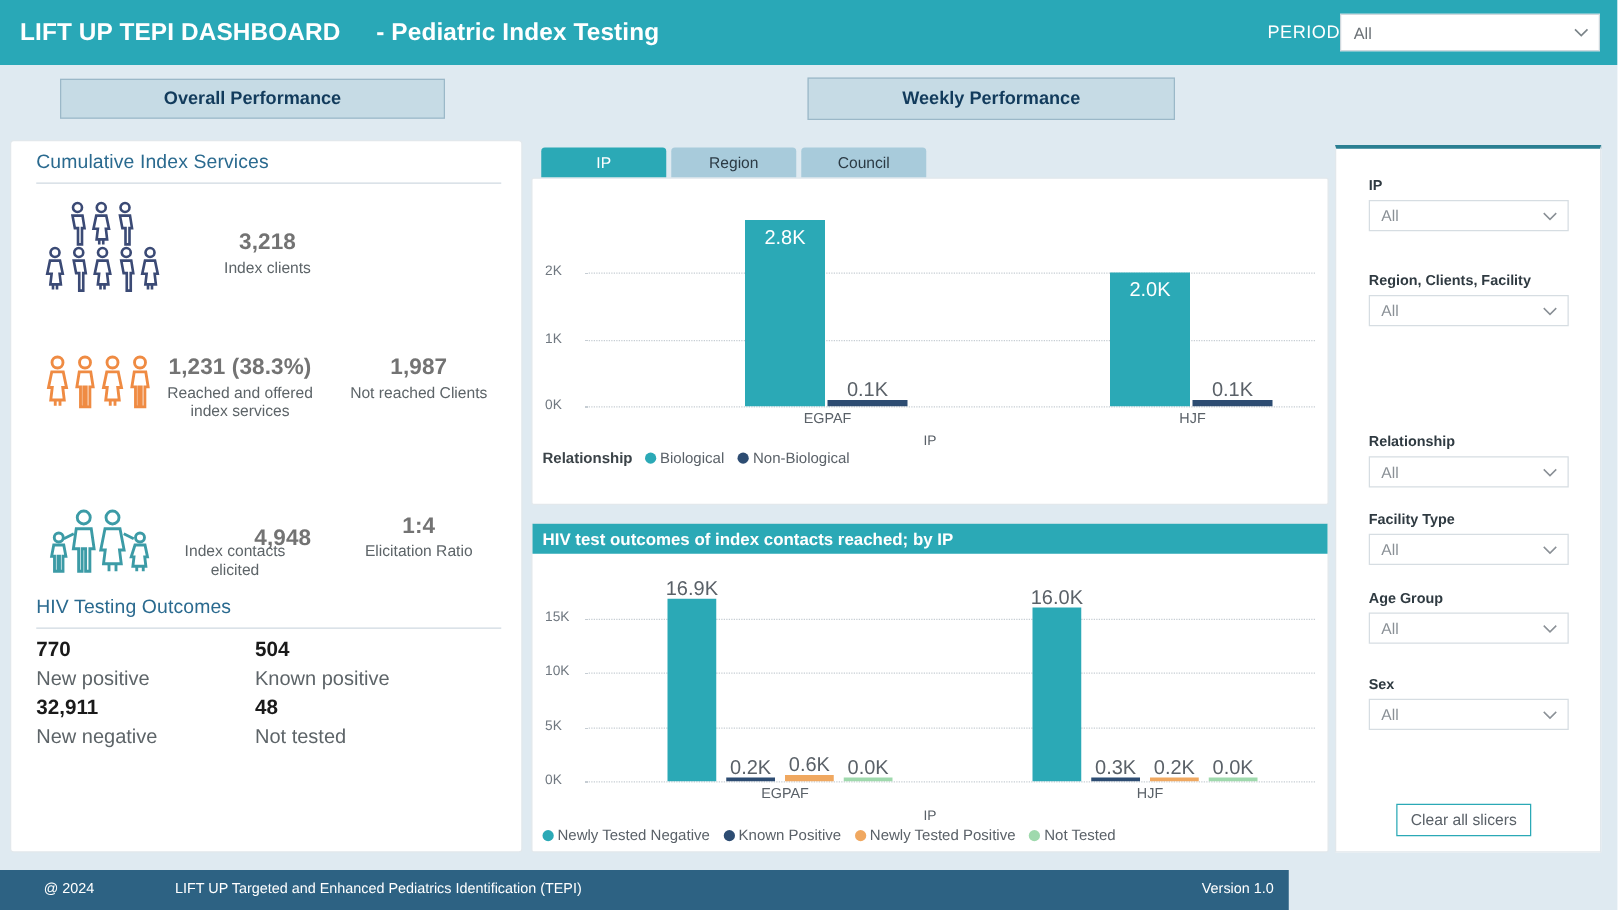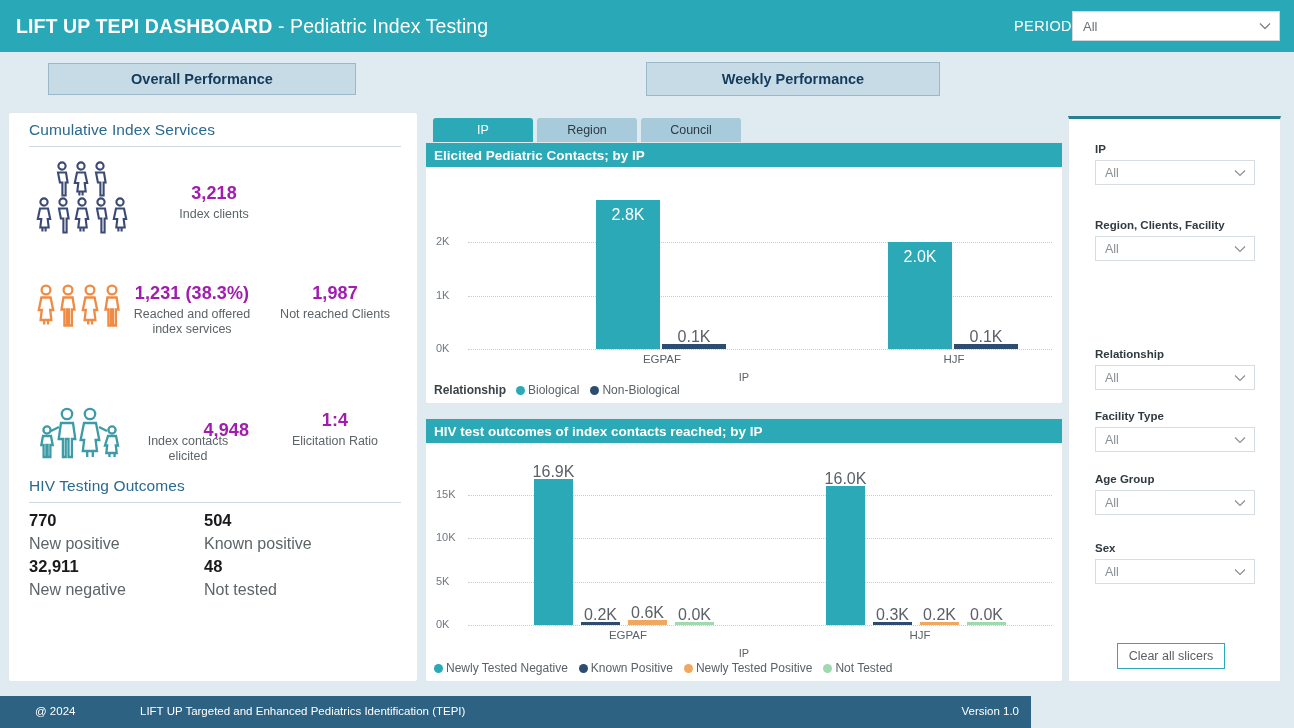--- a/index.html
+++ b/index.html
@@ -23,21 +23,21 @@
     display: flex; align-items: center;
   }
   .header-title {
     margin-left: 16px;
     font-size: 19.5px;
     color: #ffffff;
     letter-spacing: .1px;
     white-space: nowrap;
   }
   .header-title .bold { font-weight: bold; }
-  .header-title .semi { font-weight: normal; }
+  .header-title .semi { font-weight: bold; margin-left: 23px; }
   .period-wrap {
     position: absolute; right: 14px; top: 11px;
     display: flex; align-items: center; 
   }
   .period-label {
     font-size: 14.5px; color: #ffffff; letter-spacing: .4px;
   }
   .period-select {
     width: 208px; height: 30px;
     background: #ffffff;
@@ -72,21 +72,21 @@
     background: #ffffff;
     border: 1px solid #e2e8ec;
     border-radius: 3px;
   }
   .sect-title {
     font-size: 15.5px; color: #2a6a8f; letter-spacing: .1px;
   }
   .sect-rule { height: 1px; background: #cfd9e1; }
 
   .kpi-num {
-    font-size: 18px; font-weight: bold; color: #a21caf;
+    font-size: 18px; font-weight: bold; color: #737373;
     letter-spacing: .1px;
   }
   .kpi-lbl {
     font-size: 12.5px; color: #5d6468; line-height: 15px;
   }
   .small-num { font-size: 16.5px; font-weight: bold; color: #1a1a1a; }
   .small-lbl { font-size: 16px; color: #5d6468; }
 
   
   .tabstrip {
@@ -344,21 +344,20 @@
 
   </div>
 
   <div class="tabstrip">
     <div class="tab active">IP</div>
     <div class="tab">Region</div>
     <div class="tab">Council</div>
   </div>
 
   <div class="panel" id="panel-1">
-    <div class="panel-head">Elicited Pediatric Contacts; by IP</div>
     <div class="plot" id="plot1" style="height:236px;">
         <div class="gridline" style="top: 182px; left: 42px; right: 10px;"></div>
         <div class="ytick" style="top: 175px; left: 10px;">0K</div>
         <div class="gridline" style="top: 128.667px; left: 42px; right: 10px;"></div>
         <div class="ytick" style="top: 121.667px; left: 10px;">1K</div>
         <div class="gridline" style="top: 75.3333px; left: 42px; right: 10px;"></div>
         <div class="ytick" style="top: 68.3333px; left: 10px;">2K</div>
         <div class="bar" style="left: 170px; width: 64px; height: 149.333px; bottom: 54px; background: rgb(43, 169, 182);"></div>
         <div class="bar-lbl inside" style="top: 38.6667px; left: 180px; width: 44px;">2.8K</div>
         <div class="bar" style="left: 236px; width: 64px; height: 5.33333px; bottom: 54px; background: rgb(45, 76, 114);"></div>

